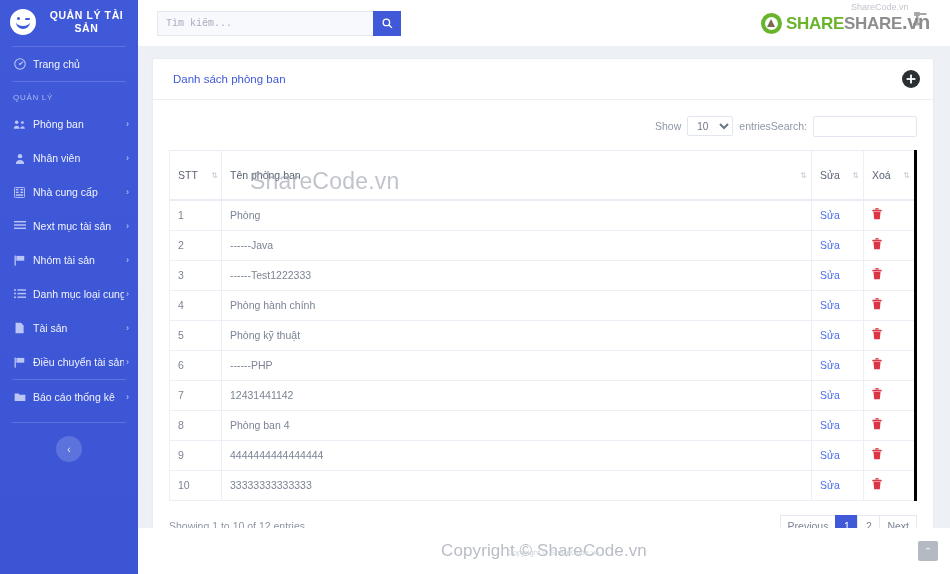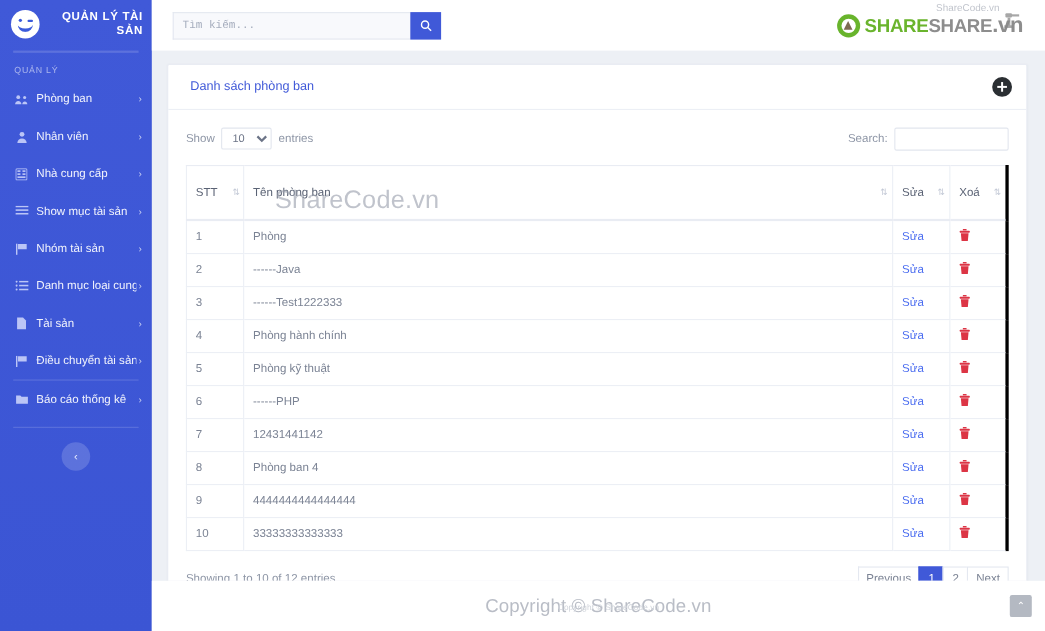--- a/index.html
+++ b/index.html
@@ -38,21 +38,21 @@
   }
   .brand-logo .eye-l { left: 7px; }
   .brand-logo .eye-r { left: 15px; width: 5px; height: 2px; border-radius: 1px; top: 9px; }
   .brand-logo .smile {
     position: absolute; left: 6px; top: 12px; width: 14px; height: 8px;
     border-bottom: 3px solid #3b5bdb;
     border-radius: 0 0 10px 10px;
   }
   .brand-title {
     font-size: 10.5px; font-weight: bold; letter-spacing: .6px;
-    line-height: 13px; text-align: right; color: #fff;
+    line-height: 13px; text-align: center; color: #fff;
   }
   .sb-sep { height: 1px; background: rgba(255,255,255,.16); margin: 0 12px; }
 
   .sb-section {
     font-size: 8px; letter-spacing: .7px; color: rgba(255,255,255,.55);
     padding: 11px 0 5px 13px; text-transform: uppercase;
   }
   .sb-item {
     display: flex; align-items: center;
     height: 34px; padding: 0 9px 0 13px;
@@ -141,21 +141,21 @@
   .add-btn {
     width: 18px; height: 18px; border-radius: 50%;
     background: #2b2f33; color: #fff;
     display: flex; align-items: center; justify-content: center;
     cursor: pointer; font-size: 13px; line-height: 1;
   }
   .add-btn svg { display: block; }
 
   .card-body { padding: 12px 16px 10px 16px; }
 
-  .dt-top { display: flex; align-items: center; justify-content: space-between; height: 28px; gap: 24px; }
+  .dt-top { display: flex; align-items: center; justify-content: flex-end; height: 28px; }
   .dt-length { font-size: 10.5px; color: #8e96a6; display: flex; align-items: center; gap: 6px; }
   .dt-select {
     border: 1px solid #e2e6ee; background: #fff; border-radius: 2px;
     font-size: 10px; color: #6c7487; height: 20px; padding: 0 2px 0 5px;
     font-family: "Liberation Sans", sans-serif;
   }
   .dt-filter { font-size: 10.5px; color: #8e96a6; display: flex; align-items: center; gap: 6px; }
   .dt-filter input {
     width: 104px; height: 21px; border: 1px solid #e2e6ee; border-radius: 2px;
     font-size: 10px; padding: 0 5px; outline: none;
@@ -246,20 +246,30 @@
       <div class="brand-logo">
         <span class="eye-l"></span>
           <span class="eye-r"></span>
           <span class="smile"></span>
       </div>
       <div class="brand-title">QUẢN LÝ TÀI SẢN</div>
     </div>
 
     <div class="sb-sep"></div>
 
+    <div class="sb-item">
+      <span class="sb-ico">
+        <svg width="12" height="12" viewBox="0 0 16 16" fill="#dbe1ff">
+          <circle cx="8" cy="8" r="7" fill="none" stroke="#dbe1ff" stroke-width="1.4"></circle>
+          <path d="M8 8 L12 5" stroke="#dbe1ff" stroke-width="1.4"></path>
+          <circle cx="8" cy="8" r="1.4"></circle>
+        </svg>
+      </span>
+      <span class="sb-label">Trang chủ</span>
+    </div>
 
     <div class="sb-sep"></div>
 
     <div class="sb-section">QUẢN LÝ</div>
 
     <div class="sb-item">
       <span class="sb-ico">
         <svg width="13" height="11" viewBox="0 0 18 14" fill="#dbe1ff">
           <circle cx="5" cy="4" r="2.4"></circle>
             <circle cx="13" cy="4.4" r="2"></circle>
@@ -298,21 +308,21 @@
     </div>
 
     <div class="sb-item">
       <span class="sb-ico">
         <svg width="12" height="10" viewBox="0 0 12 10" fill="#dbe1ff">
           <rect y="0" width="12" height="1.4"></rect>
             <rect y="3.3" width="12" height="1.4"></rect>
           <rect y="6.6" width="12" height="1.4"></rect>
         </svg>
       </span>
-      <span class="sb-label">Show mục tài sản</span>
+      <span class="sb-label">Next mục tài sản</span>
       <span class="sb-arrow">›</span>
     </div>
 
     <div class="sb-item">
       <span class="sb-ico">
         <svg width="11" height="11" viewBox="0 0 12 12" fill="#dbe1ff">
           <rect x="0.6" y="0.6" width="1.4" height="11"></rect>
           <path d="M2.6 1h8.6v5.2H2.6z"></path>
         </svg>
       </span>

